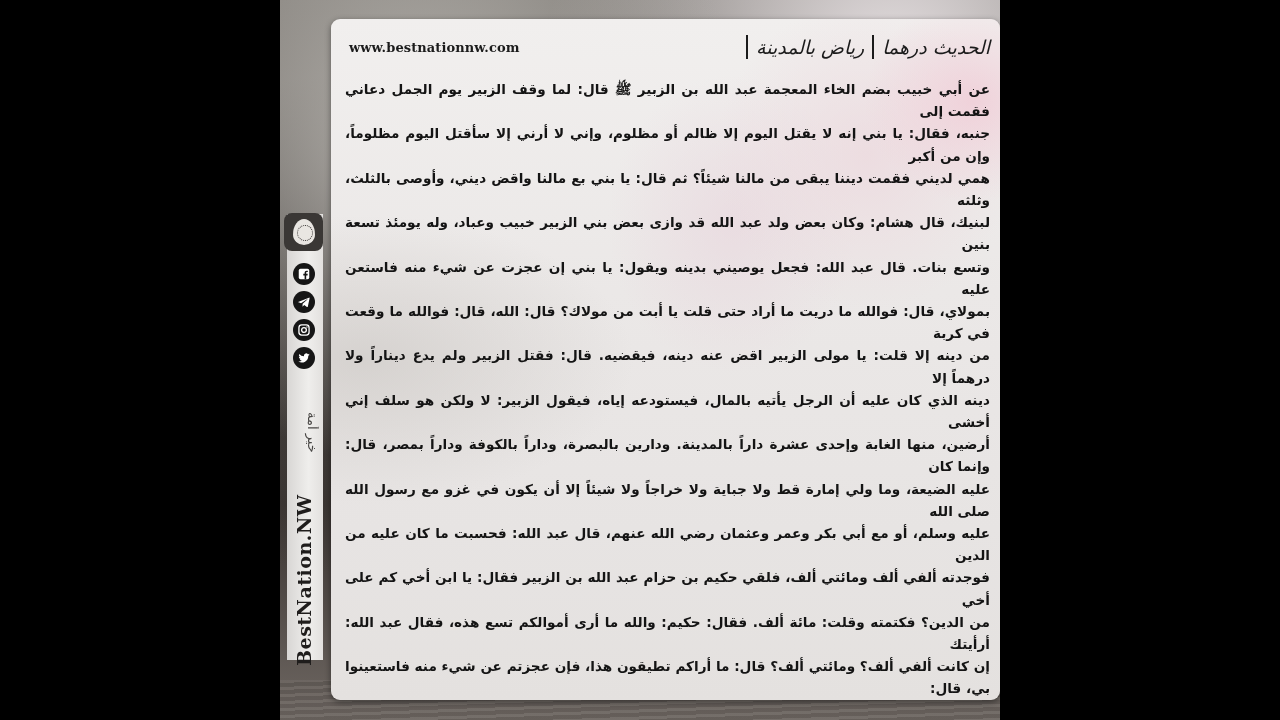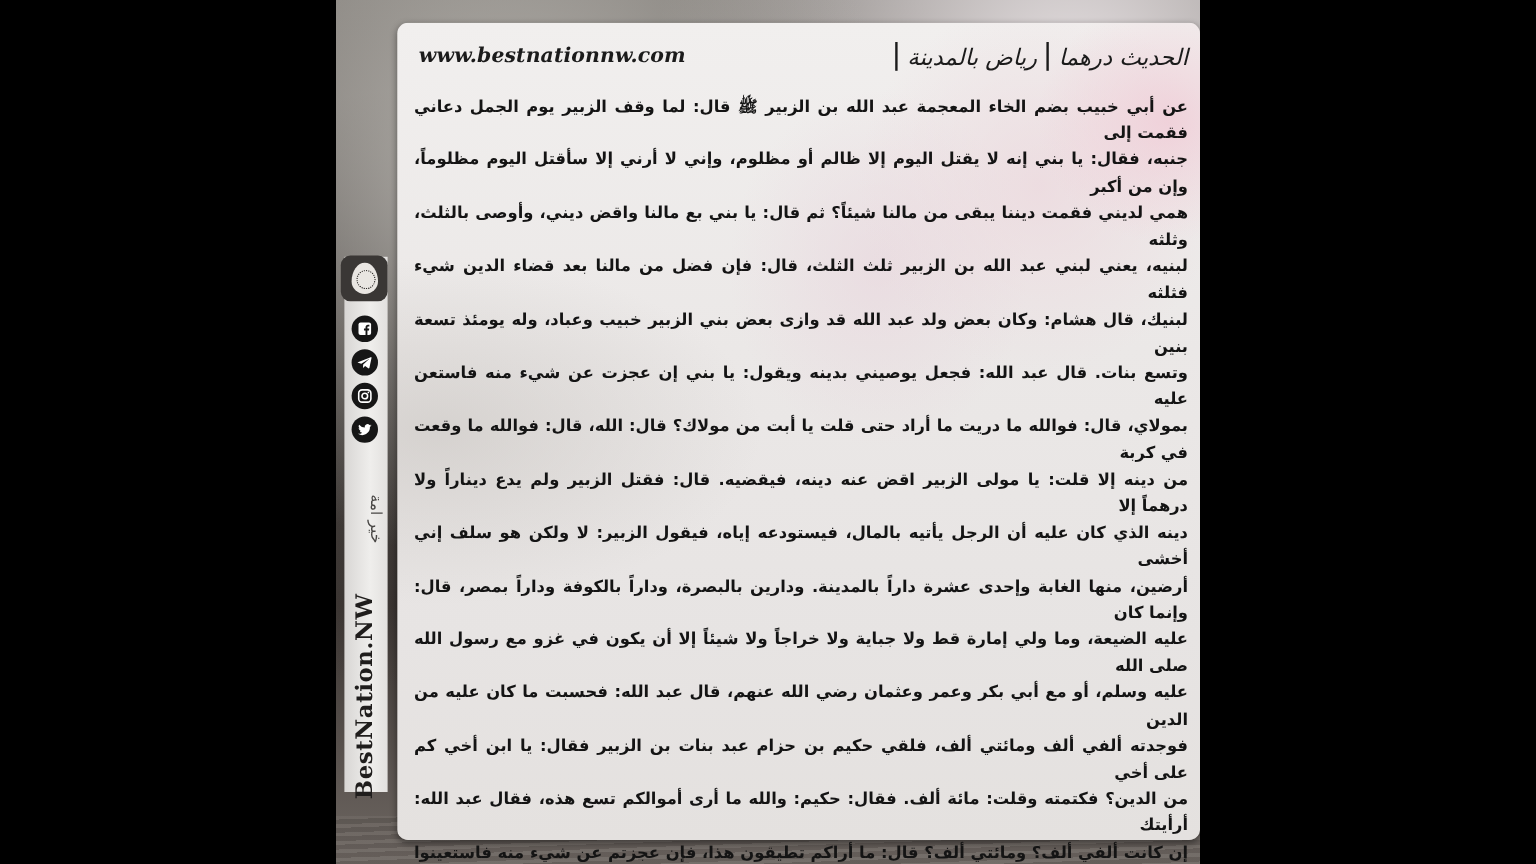--- a/index.html
+++ b/index.html
@@ -71,23 +71,22 @@
       radial-gradient(ellipse at 5% 50%, rgba(200,196,192,0.6) 0%, rgba(200,196,192,0) 30%),
       linear-gradient(180deg, #f1efee 0%, #ebe8e7 40%, #e7e4e3 75%, #e4e1df 100%);
     border-radius: 9px;
     box-shadow: 0 2px 6px rgba(0,0,0,0.45);
   }
   .card-header {
     position: absolute; left: 18px; right: 10px; top: 10px; height: 36px;
     display: flex; align-items: center; justify-content: space-between;
   }
   .website {
-    font-family: "DejaVu Serif", serif; font-weight: bold; font-size: 17px; color: #1b1b1b;
+    font-family: "DejaVu Serif", serif; font-weight: bold; font-size: 13px; color: #1b1b1b;
     letter-spacing: 0.1px;
-    font-style: italic;
   }
   .title-group {
     direction: rtl; display: flex; align-items: center; gap: 8px;
     font-family: "DejaVu Serif", serif; font-style: italic; color: #1b1b1b; font-size: 19px;
   }
   .title-sep { width: 2px; height: 24px; background: #1b1b1b; }
   .hadith-body {
     position: absolute; left: 14px; right: 10px; top: 59px;
     direction: rtl; text-align: justify; text-align-last: right;
     font-family: "DejaVu Sans", sans-serif; font-weight: bold;
@@ -139,27 +138,26 @@
       <span class="title-sep"></span>
       <span>رياض بالمدينة</span>
       <span class="title-sep"></span>
     </div>
   </div>
 
   <div class="hadith-body">
     <div>عن أبي خبيب بضم الخاء المعجمة عبد الله بن الزبير ﷺ قال: لما وقف الزبير يوم الجمل دعاني فقمت إلى</div>
     <div>جنبه، فقال: يا بني إنه لا يقتل اليوم إلا ظالم أو مظلوم، وإني لا أرني إلا سأقتل اليوم مظلوماً، وإن من أكبر</div>
     <div>همي لديني فقمت ديننا يبقى من مالنا شيئاً؟ ثم قال: يا بني بع مالنا واقض ديني، وأوصى بالثلث، وثلثه</div>
-    <div>لبنيه، يعني لبني عبد الله بن الزبير ثلث الثلث، قال: فإن فضل من مالنا بعد قضاء الدين شيء فثلثه</div>
     <div>لبنيك، قال هشام: وكان بعض ولد عبد الله قد وازى بعض بني الزبير خبيب وعباد، وله يومئذ تسعة بنين</div>
     <div>وتسع بنات. قال عبد الله: فجعل يوصيني بدينه ويقول: يا بني إن عجزت عن شيء منه فاستعن عليه</div>
     <div>بمولاي، قال: فوالله ما دريت ما أراد حتى قلت يا أبت من مولاك؟ قال: الله، قال: فوالله ما وقعت في كربة</div>
     <div>من دينه إلا قلت: يا مولى الزبير اقض عنه دينه، فيقضيه. قال: فقتل الزبير ولم يدع ديناراً ولا درهماً إلا</div>
     <div>دينه الذي كان عليه أن الرجل يأتيه بالمال، فيستودعه إياه، فيقول الزبير: لا ولكن هو سلف إني أخشى</div>
     <div>أرضين، منها الغابة وإحدى عشرة داراً بالمدينة. ودارين بالبصرة، وداراً بالكوفة وداراً بمصر، قال: وإنما كان</div>
     <div>عليه الضيعة، وما ولي إمارة قط ولا جباية ولا خراجاً ولا شيئاً إلا أن يكون في غزو مع رسول الله صلى الله</div>
     <div>عليه وسلم، أو مع أبي بكر وعمر وعثمان رضي الله عنهم، قال عبد الله: فحسبت ما كان عليه من الدين</div>
-    <div>فوجدته ألفي ألف ومائتي ألف، فلقي حكيم بن حزام عبد بنات بن الزبير فقال: يا ابن أخي كم على أخي</div>
+    <div>فوجدته ألفي ألف ومائتي ألف، فلقي حكيم بن حزام عبد الله بن الزبير فقال: يا ابن أخي كم على أخي</div>
     <div>من الدين؟ فكتمته وقلت: مائة ألف. فقال: حكيم: والله ما أرى أموالكم تسع هذه، فقال عبد الله: أرأيتك</div>
     <div>إن كانت ألفي ألف؟ ومائتي ألف؟ قال: ما أراكم تطيقون هذا، فإن عجزتم عن شيء منه فاستعينوا بي، قال:</div>
 
   </div>
 </div>
 
 </body></html>

